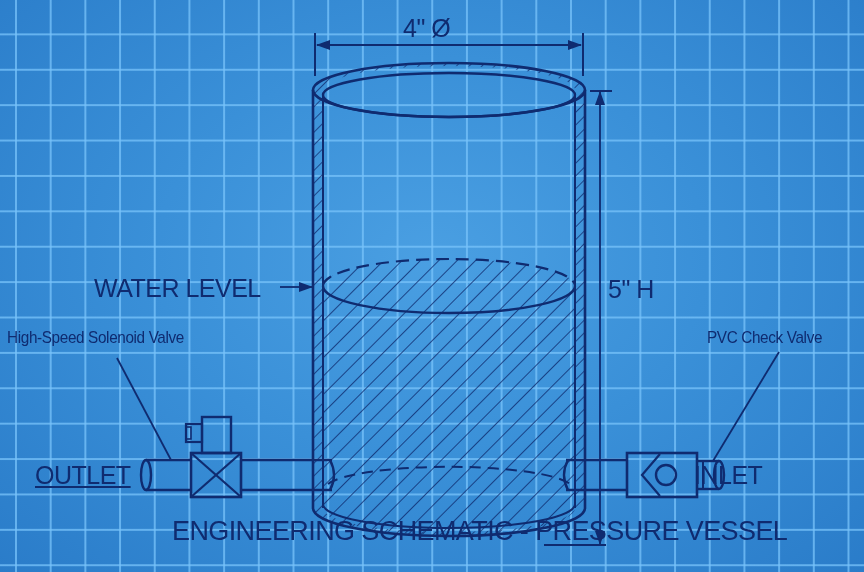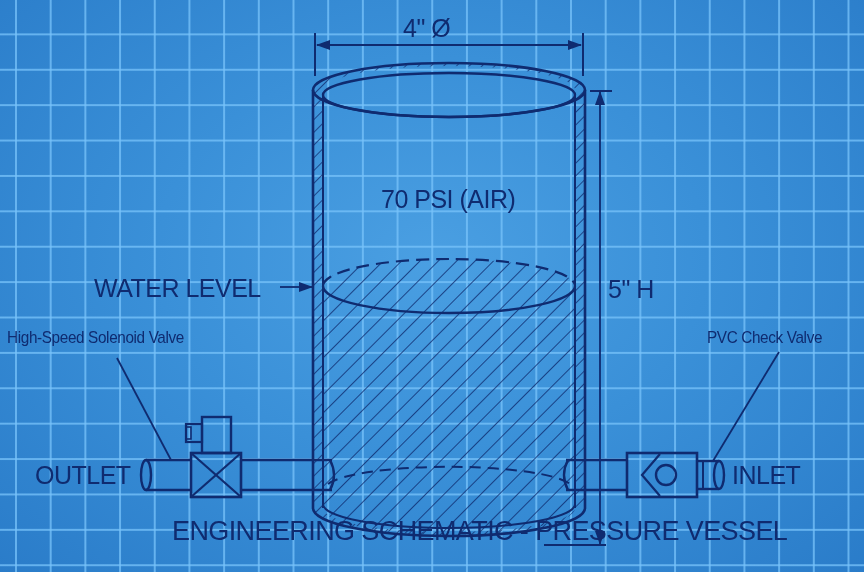--- a/index.html
+++ b/index.html
@@ -135,21 +135,20 @@
     </g>
     <g>
       <rect class="ink" x="627" y="453" width="70" height="44" stroke-width="2.6"></rect>
       <path class="ink" d="M660,454 L642,475 L660,496" stroke-width="2.2"></path>
       <circle class="ink" cx="666" cy="475" r="10" stroke-width="2.4"></circle>
     </g>
     <line class="ink" x1="779" y1="352" x2="713" y2="461" stroke-width="1.8"></line>
   </svg>
 
   <div class="label lbl-large" style="left:403px; top:16px;">4" Ø</div>
-  <div class="label lbl-large" style="left:381px; top:187px;">70 PSI (AIR)</div>
   <div class="label lbl-large" style="left:94px; top:276px;">WATER LEVEL</div>
   <div class="label lbl-large" style="left:608px; top:277px;">5" H</div>
   <div class="label lbl-small" style="left:7px; top:329px;">High-Speed Solenoid Valve</div>
   <div class="label lbl-small" style="left:707px; top:329px;">PVC Check Valve</div>
-  <div class="label lbl-large" style="left:35px; top:463px;">OUTLET</div>
-  <div class="label lbl-large" style="left:732px; top:463px;">INLET</div>
+  <div class="label lbl-large" style="left:35px; top:463px;text-decoration:underline;">OUTLET</div>
+  <div class="label lbl-large" style="left:694px; top:463px;">INLET</div>
   <div class="label lbl-title" style="left:172px; top:518px;">ENGINEERING SCHEMATIC - PRESSURE VESSEL</div>
 </div>
 
 </body></html>

